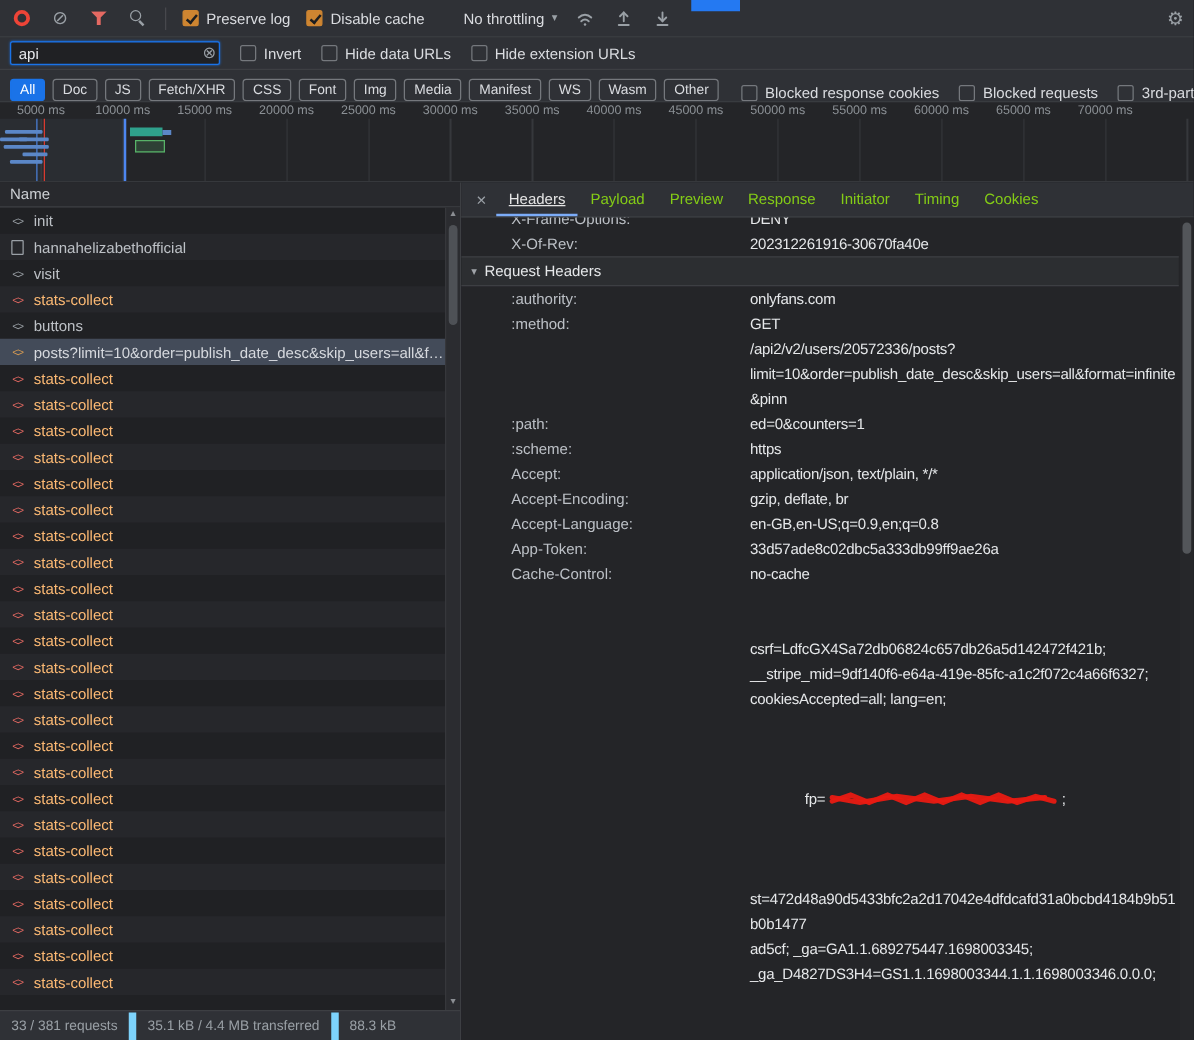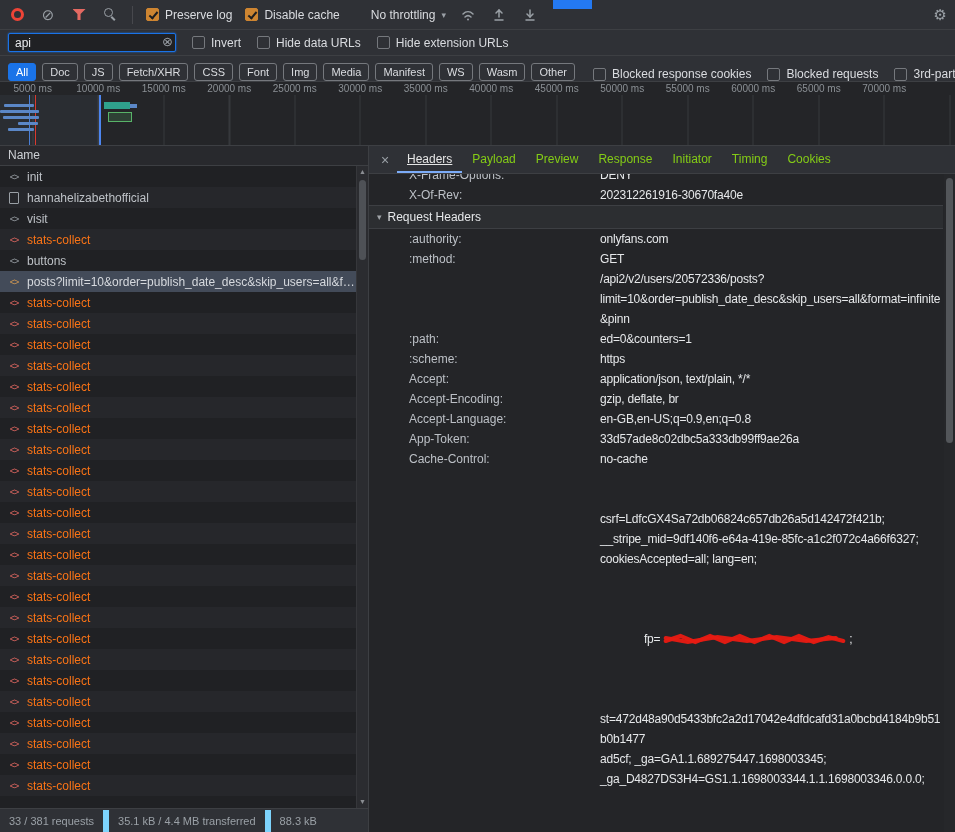--- a/index.html
+++ b/index.html
@@ -90,21 +90,21 @@
   
   .left { width: 369px; flex: none; border-right: 1px solid #3d3f43; display: flex; flex-direction: column; position: relative; background: #202124; }
   .name-header { height: 20px; flex: none; line-height: 19px; padding-left: 8px; background: #28292d; border-bottom: 1px solid #3d3f43; color: #cdd0d4; }
   .nlist { flex: 1; overflow: hidden; padding-right: 12px; }
   .nrow { height: 21px; display: flex; align-items: center; gap: 6px; padding-left: 7px; cursor: pointer; color: #bdc1c6; }
   .nrow:nth-child(even) { background: #26272b; }
   .nicon { width: 14px; flex: none; display: inline-flex; justify-content: center; align-items: center; }
   .nrow[data-icon="script"] .nicon::before { content: "<>"; font-size: 9px; letter-spacing: -1px; color: #9aa0a6; }
   .nrow[data-icon="doc"] .nicon::before { content: ""; width: 8px; height: 10px; border: 1px solid #9aa0a6; border-radius: 1px; display: block; }
   .nlabel { flex: 1; overflow: hidden; white-space: nowrap; text-overflow: ellipsis; }
-  .nrow[data-state="error"] { color: #f97316; }
+  .nrow[data-state="error"] { color: #fdba74; }
   .nrow[data-state="error"] .nicon::before { color: #e46962; border-color: #e46962; }
   .nrow[data-state="selected"] { background: #434b59; color: #d6d9de; }
   .nrow[data-state="selected"] .nicon::before { color: #d79b52; }
 
   .lscroll { position: absolute; right: 0; top: 20px; bottom: 24px; width: 12px; background: #2b2c30; border-left: 1px solid #36373b; }
   .lscroll .arr { height: 12px; line-height: 12px; text-align: center; font-size: 7px; color: #8b8e93; cursor: pointer; }
   .lscroll .arr.down { position: absolute; bottom: 0; left: 0; right: 0; }
   .lscroll .thumb { position: absolute; top: 14px; left: 2px; right: 2px; height: 80px; background: #4e5156; border-radius: 5px; cursor: pointer; }
 
   .statusbar { height: 24px; flex: none; background: #2f3136; border-top: 1px solid #3d3f43;

